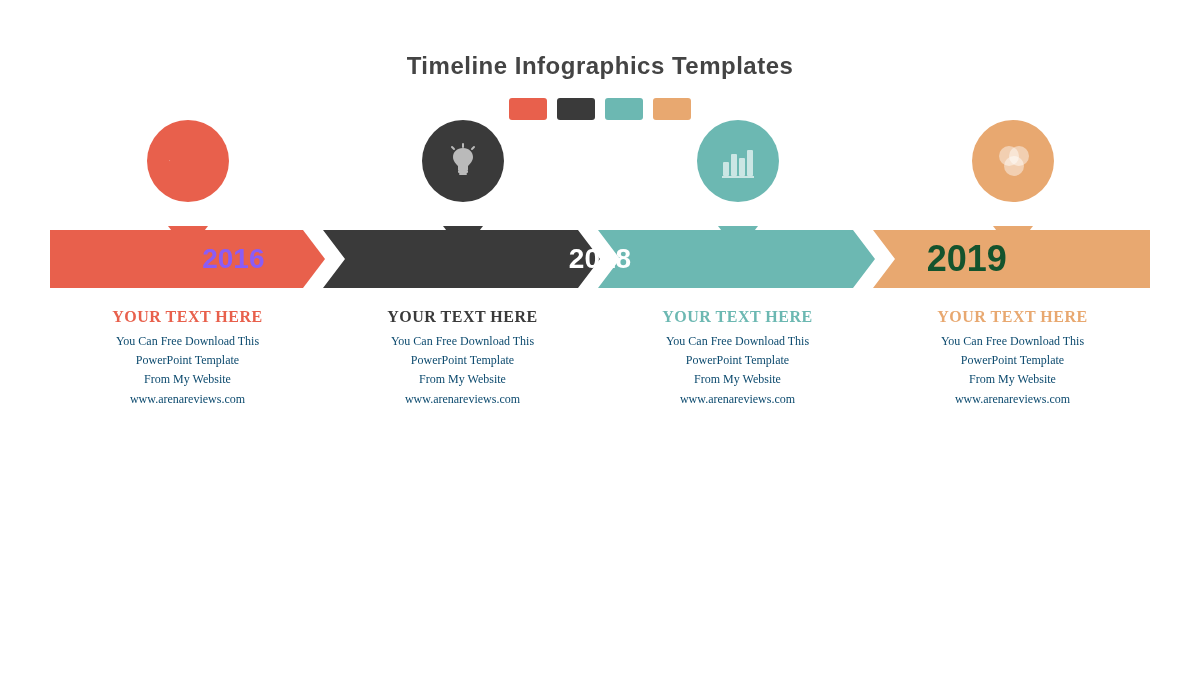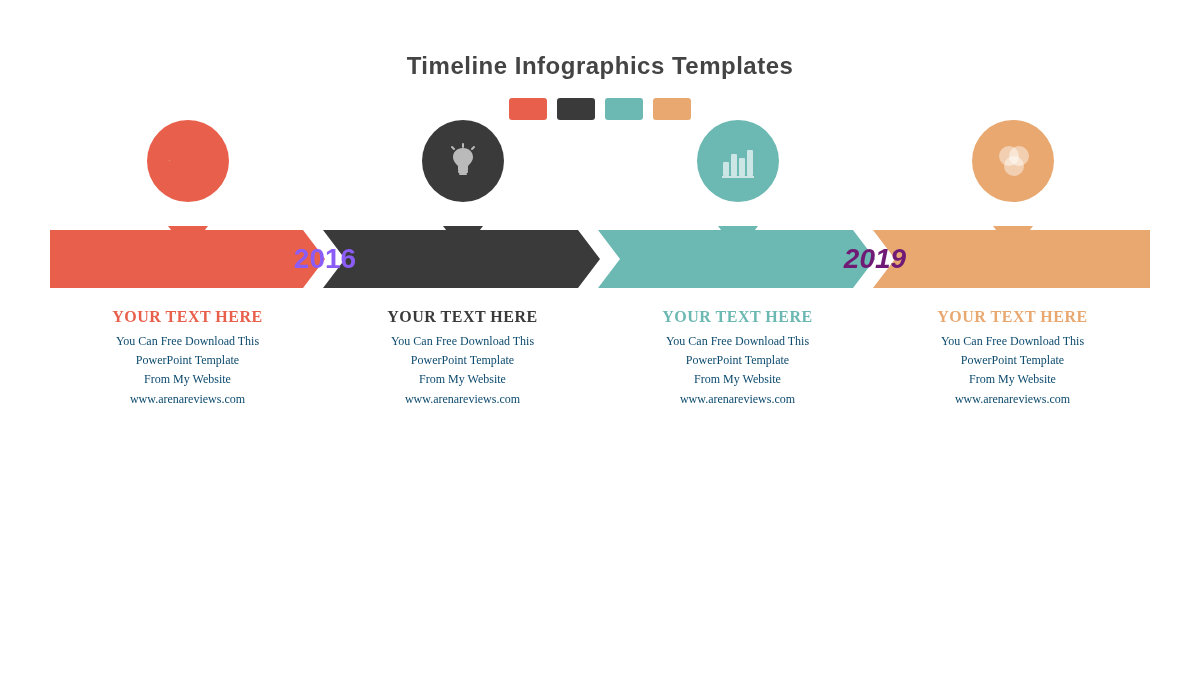--- a/index.html
+++ b/index.html
@@ -198,21 +198,22 @@
 
       <polygon id="arrow1" points="273,0 528,0 550,29 528,58 273,58 295,29" fill="#3a3a3a"></polygon>
 
       <polygon id="arrow2" points="548,0 803,0 825,29 803,58 548,58 570,29" fill="#6cb8b2"></polygon>
 
       <polygon id="arrow3" points="823,0 845,0 845,0 1100,0 1100,58 845,58 823,58 845,29" fill="#e8a870"></polygon>
     </svg>
     
     <div id="year-labels" style="position:absolute;top:0;left:0;width:100%;height:100%;display:flex;">
         <div style="flex: 1 1 0%; display: flex; align-items: center; justify-content: center; font-size: 28px; font-weight: 800; color: #8b5cf6;">2016</div>
-        <div style="flex: 1 1 0%; display: flex; align-items: center; justify-content: center; font-size: 28px; font-weight: 800; color: #701a75; font-style: italic;">2019</div>
+        <div style="flex: 1 1 0%; display: flex; align-items: center; justify-content: center; font-size: 28px; font-weight: 800; color: rgb(255, 255, 255);">2018</div>
+        <div style="flex: 1 1 0%; display: flex; align-items: center; justify-content: center; font-size: 36px; font-weight: 800; color: #14532d;">2019</div>
       </div>
   </div>
 
   <div class="labels-row" id="labels-row" style="margin-top:10px;">
       <div class="label-item">
         <div class="item-label" style="color: rgb(232, 96, 76);">YOUR TEXT HERE</div>
         <div class="item-desc">You Can Free Download This<br>PowerPoint Template<br>From My Website<br>www.arenareviews.com</div>
       </div>
       <div class="label-item">
         <div class="item-label" style="color: rgb(58, 58, 58);">YOUR TEXT HERE</div>

